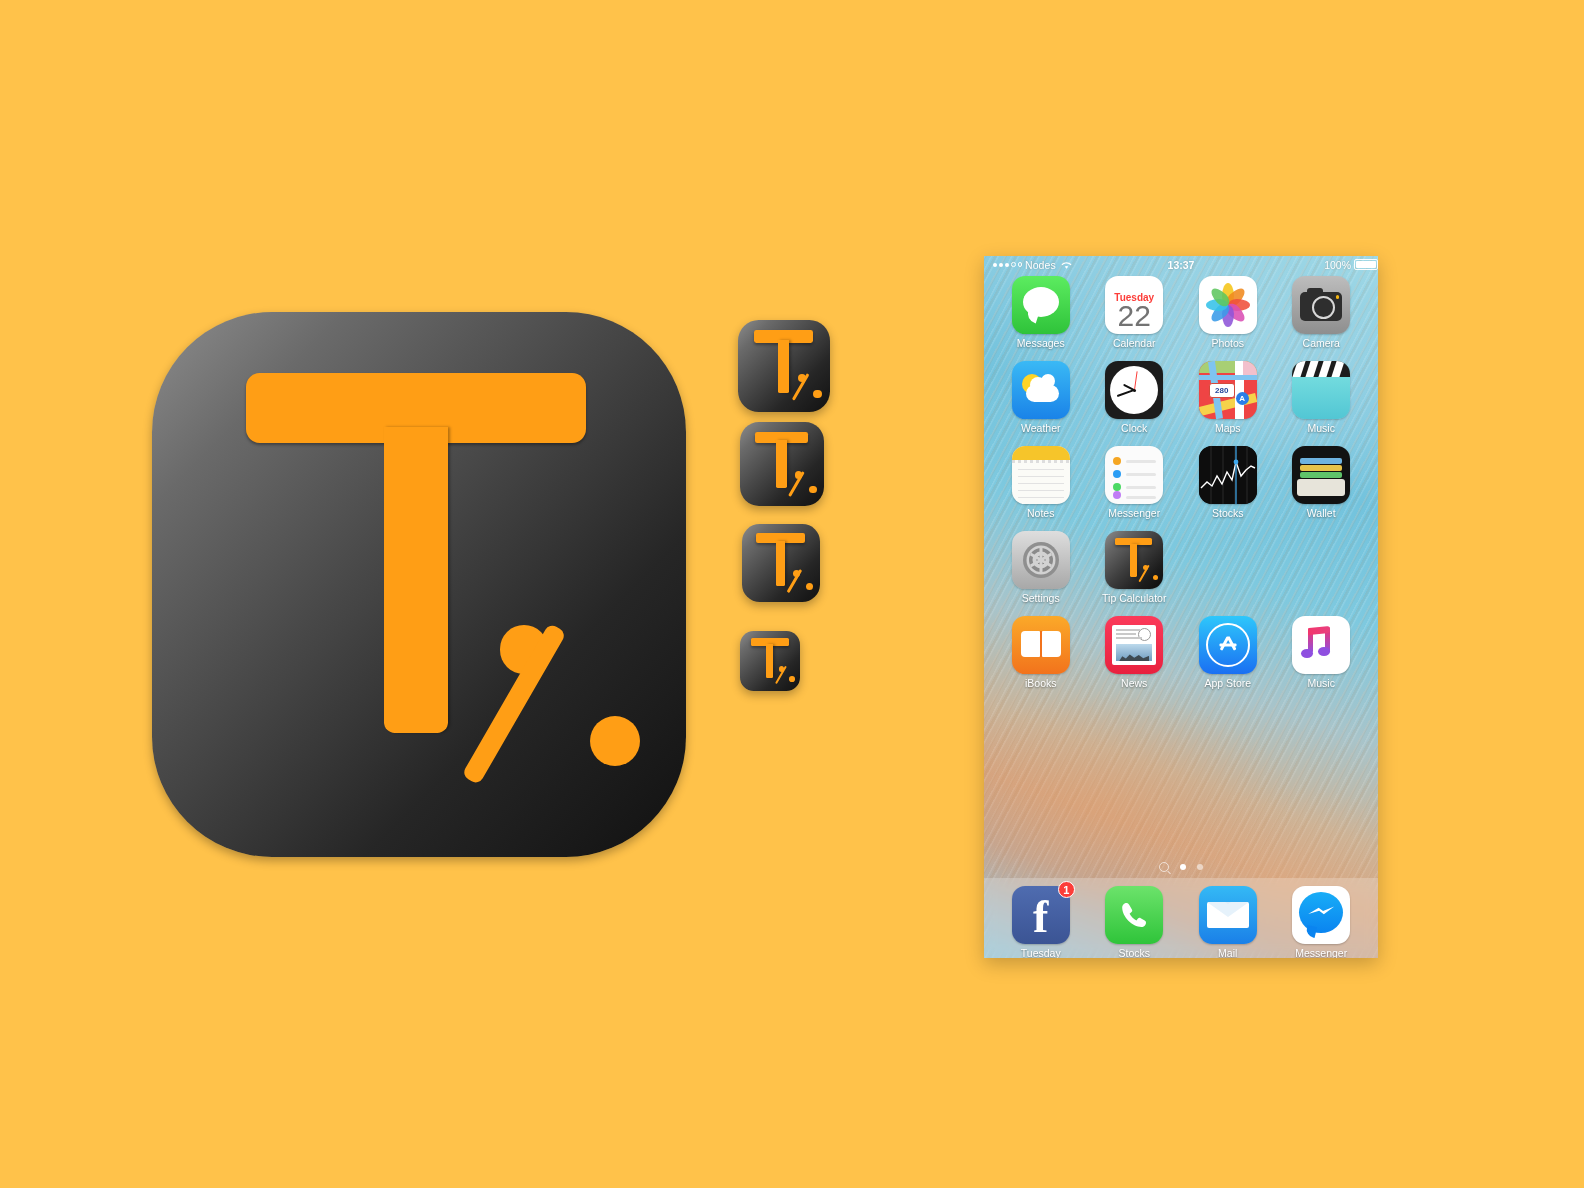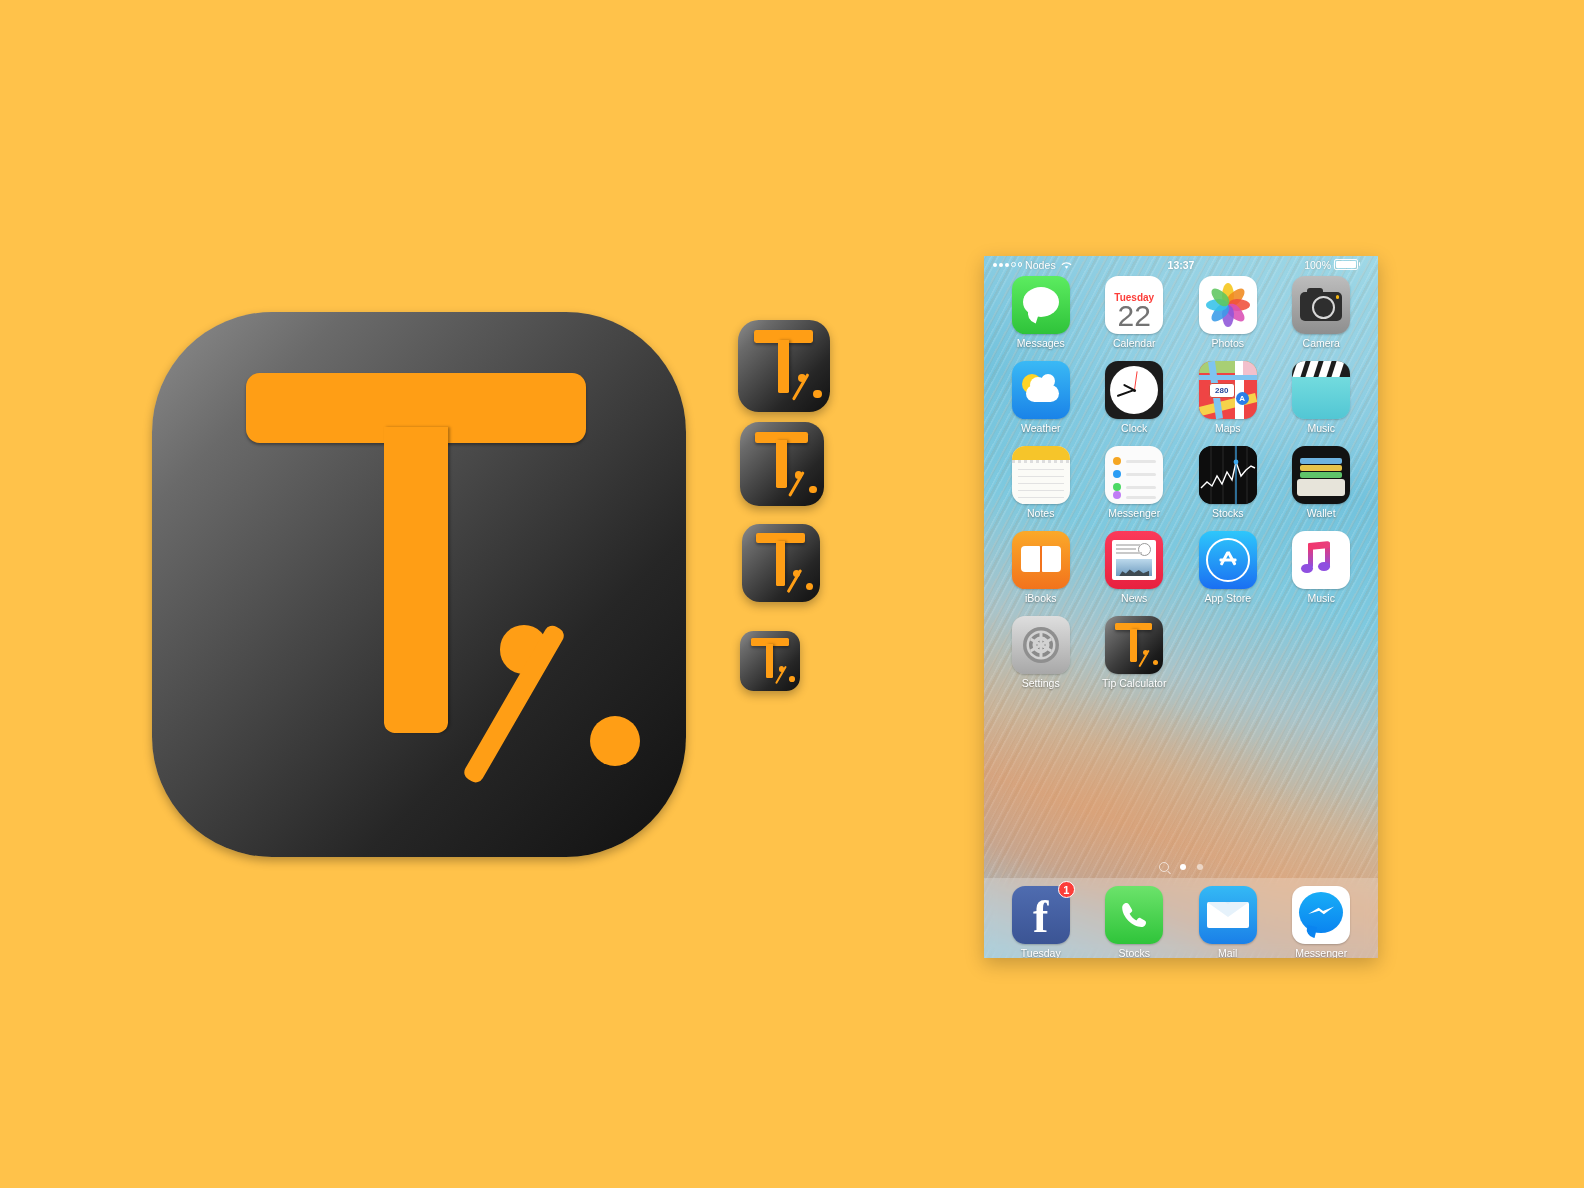--- a/index.html
+++ b/index.html
@@ -76,21 +76,21 @@
     display:flex;align-items:center;color:#fff;font-size:10.5px;
     text-shadow:0 0 2px rgba(0,0,0,.25);
   }
   #sb-left{display:flex;align-items:center;gap:3px;padding-left:9px;}
   .sdots{display:flex;gap:2px;align-items:center;}
   .sdot{width:4px;height:4px;border-radius:50%;background:#fff;}
   .sdot.off{background:transparent;border:1px solid rgba(255,255,255,.92);width:2.5px;height:2.5px;}
   #carrier{font-size:10.5px;letter-spacing:.1px;}
   #wifi{width:11px;height:9px;position:relative;margin-left:2px;}
   #sb-center{position:absolute;left:0;right:0;text-align:center;font-size:10.5px;font-weight:bold;}
-  #sb-right{margin-left:auto;display:flex;align-items:center;gap:3px;padding-right:20px;}
+  #sb-right{margin-left:auto;display:flex;align-items:center;gap:3px;padding-right:0;}
   #batt{width:22px;height:9.5px;border:1px solid rgba(255,255,255,.95);border-radius:2px;position:relative;}
   #batt:after{content:"";position:absolute;right:-3px;top:2.5px;width:1.5px;height:4px;background:rgba(255,255,255,.95);border-radius:0 1px 1px 0;}
   #batt i{position:absolute;left:1px;top:1px;bottom:1px;width:calc(100% - 2px);background:#fff;border-radius:1px;display:block;}
 
   
   #grid{position:absolute;left:0;top:20px;width:100%;}
   .row{display:flex;justify-content:space-around;margin-bottom:12px;padding:0 10px;}
   .cell{width:78px;display:flex;flex-direction:column;align-items:center;}
   .cell.empty{visibility:hidden;}
   .appicon{width:58px;height:58px;border-radius:13px;position:relative;overflow:hidden;box-shadow:0 1px 2px rgba(0,0,0,.22);}
@@ -453,70 +453,20 @@
         <div class="iconwrap">
             <div class="appicon ic-wallet">
           <div class="card" style="top:12px;background:#6fb3e0"></div>
           <div class="card" style="top:19px;background:#e8c34a"></div>
           <div class="card" style="top:26px;background:#5fc36a"></div>
           <div class="card" style="top:33px;background:#e86b5a"></div>
           <div class="pocket"></div>
         </div>
           </div>
         <div class="applabel">Wallet</div>
-      </div>
-    </div>
-
-    <div class="row">
-      <div class="cell">
-        <div class="iconwrap">
-            <div class="appicon ic-ibooks">
-          <div class="pg pgl"></div>
-              <div class="pg pgr"></div>
-              <div class="spine"></div>
-        </div>
-          </div>
-        <div class="applabel">iBooks</div>
-      </div>
-      <div class="cell">
-        <div class="iconwrap">
-            <div class="appicon ic-news">
-          <div class="paper">
-            <div class="globe"></div>
-            <div class="hl" style="top:4px;width:24px"></div>
-            <div class="hl" style="top:8px;width:20px"></div>
-            <div class="hl" style="top:12px;width:26px"></div>
-            <div class="photo"></div>
-          </div>
-        </div>
-          </div>
-        <div class="applabel">News</div>
-      </div>
-      <div class="cell">
-        <div class="iconwrap">
-            <div class="appicon ic-appstore">
-          <div class="ring"></div>
-          <div class="ab" style="transform:translate(-50%,-55%) rotate(-28deg)"></div>
-          <div class="ab" style="transform:translate(-50%,-55%) rotate(28deg)"></div>
-          <div class="ab" style="width:17px;height:2.8px;transform:translate(-50%,-50%) rotate(0deg);transform-origin:50% 50%"></div>
-        </div>
-          </div>
-        <div class="applabel">App Store</div>
-      </div>
-      <div class="cell">
-        <div class="iconwrap">
-            <div class="appicon ic-music">
-          <div class="note"></div>
-              <div class="note2"></div>
-              <div class="beam"></div>
-          <div class="hd1"></div>
-              <div class="hd2"></div>
-        </div>
-          </div>
-        <div class="applabel">Music</div>
       </div>
     </div>
 
     <div class="row">
       <div class="cell">
         <div class="iconwrap">
             <div class="appicon ic-settings">
           <svg class="gear" viewBox="0 0 40 40">
             <g fill="#7b7b7b">
               <circle cx="20" cy="20" r="18" fill="#8f8f8f"></circle>
@@ -545,20 +495,70 @@
                 <div class="pslash" style="left: 38.222px; top: 33.002px; width: 2.146px; height: 19.14px; border-radius: 0.87px; transform: rotate(30deg);"></div>
                 <div class="pdot2" style="left: 47.56px; top: 43.848px; width: 5.452px; height: 5.452px;"></div>
               </div>
         </div>
           </div>
         <div class="applabel">Tip  Calculator</div>
       </div>
       <div class="cell empty"></div>
       <div class="cell empty"></div>
     </div>
+
+    <div class="row">
+      <div class="cell">
+        <div class="iconwrap">
+            <div class="appicon ic-ibooks">
+          <div class="pg pgl"></div>
+              <div class="pg pgr"></div>
+              <div class="spine"></div>
+        </div>
+          </div>
+        <div class="applabel">iBooks</div>
+      </div>
+      <div class="cell">
+        <div class="iconwrap">
+            <div class="appicon ic-news">
+          <div class="paper">
+            <div class="globe"></div>
+            <div class="hl" style="top:4px;width:24px"></div>
+            <div class="hl" style="top:8px;width:20px"></div>
+            <div class="hl" style="top:12px;width:26px"></div>
+            <div class="photo"></div>
+          </div>
+        </div>
+          </div>
+        <div class="applabel">News</div>
+      </div>
+      <div class="cell">
+        <div class="iconwrap">
+            <div class="appicon ic-appstore">
+          <div class="ring"></div>
+          <div class="ab" style="transform:translate(-50%,-55%) rotate(-28deg)"></div>
+          <div class="ab" style="transform:translate(-50%,-55%) rotate(28deg)"></div>
+          <div class="ab" style="width:17px;height:2.8px;transform:translate(-50%,-50%) rotate(0deg);transform-origin:50% 50%"></div>
+        </div>
+          </div>
+        <div class="applabel">App Store</div>
+      </div>
+      <div class="cell">
+        <div class="iconwrap">
+            <div class="appicon ic-music">
+          <div class="note"></div>
+              <div class="note2"></div>
+              <div class="beam"></div>
+          <div class="hd1"></div>
+              <div class="hd2"></div>
+        </div>
+          </div>
+        <div class="applabel">Music</div>
+      </div>
+    </div>
   </div>
 
   <div id="pagedots">
     <span id="searchglyph"></span>
     <span class="pdot active"></span>
     <span class="pdot"></span>
   </div>
 
   <div id="dock">
     <div id="dockrow">

